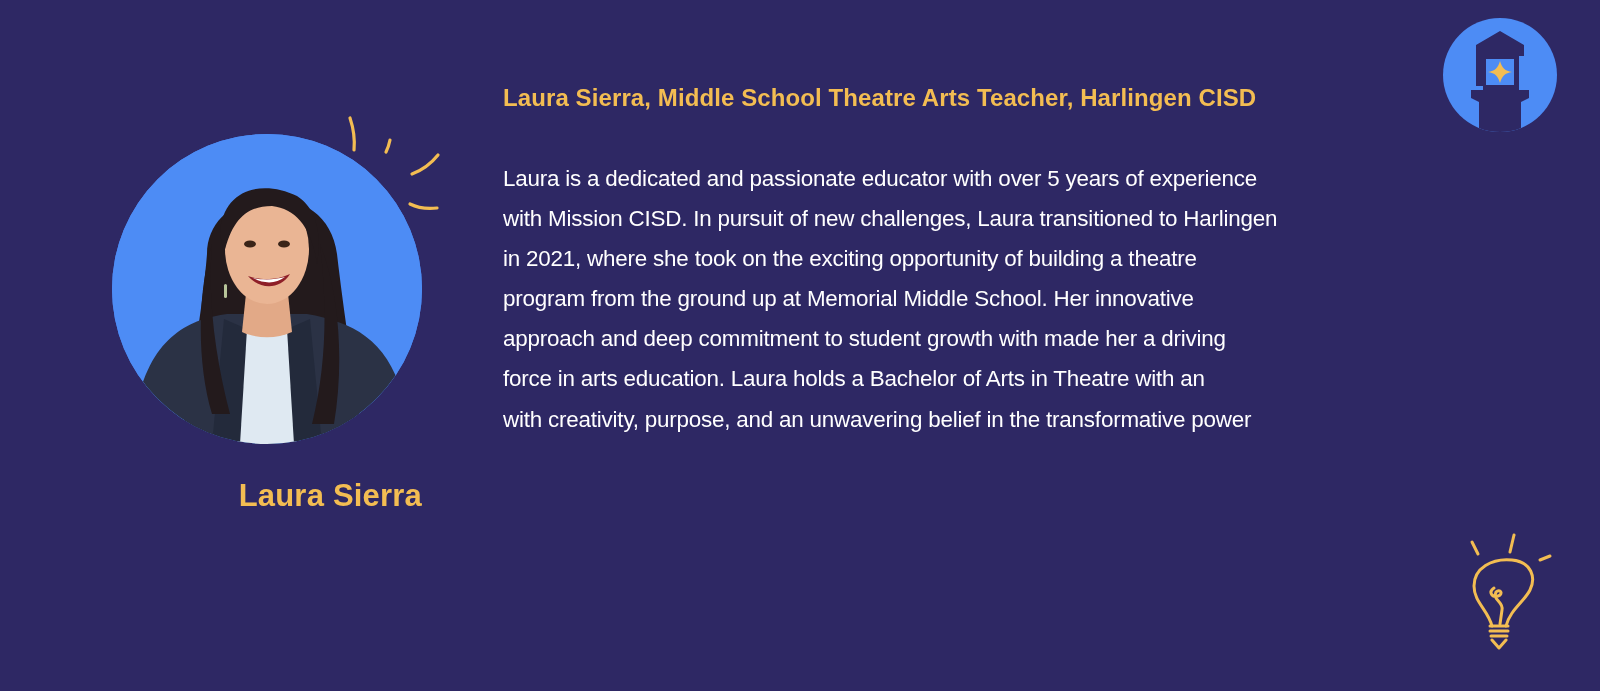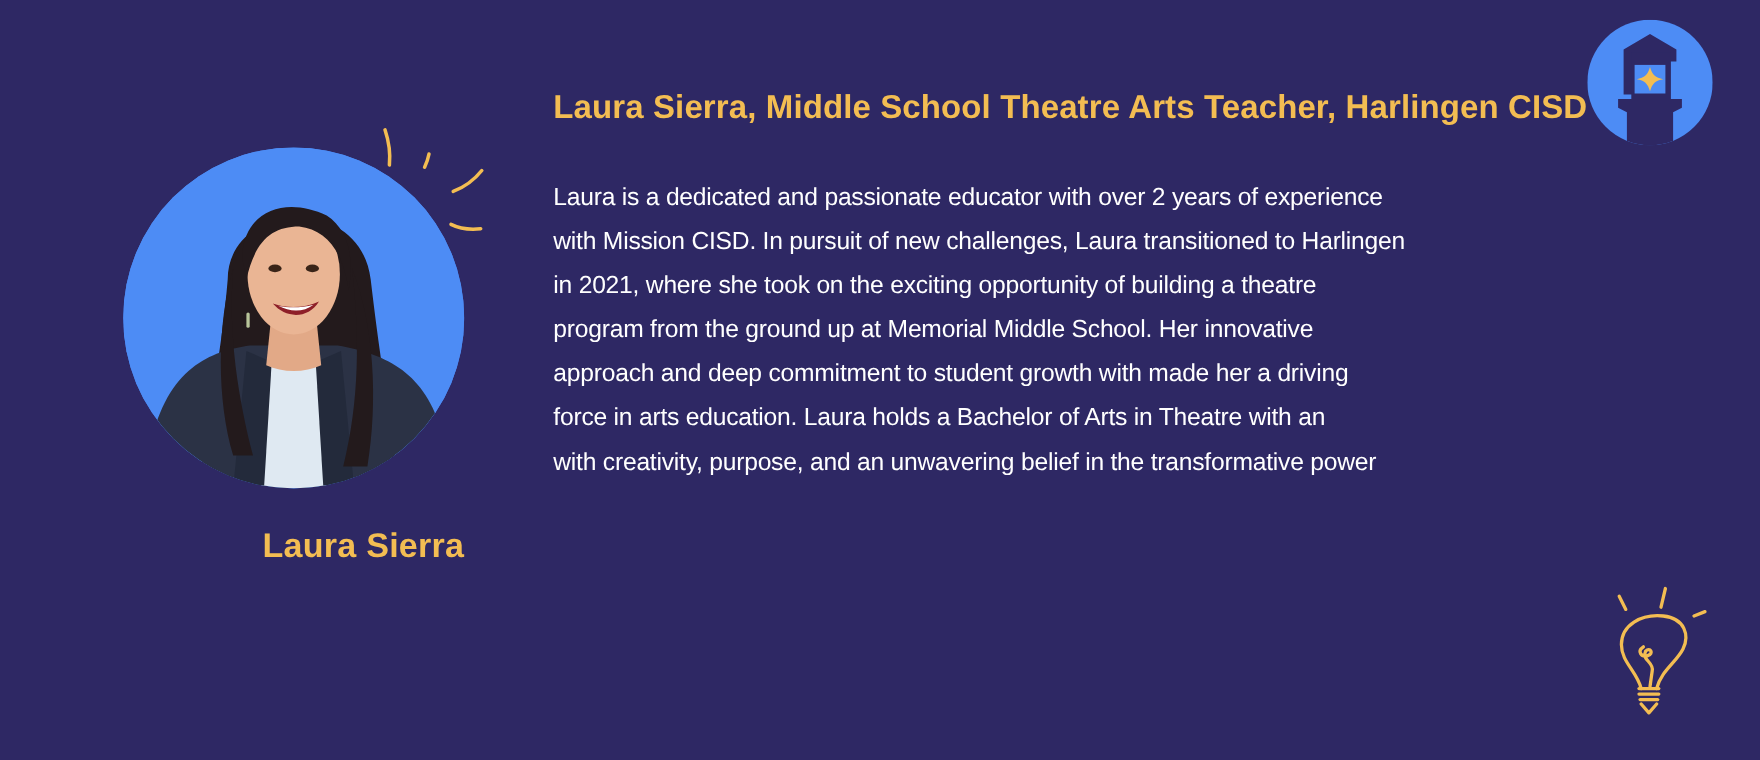--- a/index.html
+++ b/index.html
@@ -45,21 +45,21 @@
   }
   .content {
     position: absolute;
     left: 503px;
     top: 80px;
     width: 960px;
   }
   .headline {
     color: #f3bd52;
     font-weight: 700;
-    font-size: 30px;
+    font-size: 24px;
     letter-spacing: 0.1px;
     margin: 0;
     height: 36px;
     line-height: 36px;
   }
   .bio {
     margin-top: 43px;
     color: #ffffff;
     font-size: 22.4px;
     line-height: 40.1px;
@@ -122,21 +122,21 @@
     <path d="M98 45 C 90 55, 80 61, 72 64"></path>
     <path d="M70 94 C 78 98, 88 99, 97 98"></path>
   </g>
 </svg>
 
 <div class="profile-name">Laura Sierra</div>
 
 <div class="content">
   <h1 class="headline">Laura Sierra, Middle School Theatre Arts Teacher, Harlingen CISD</h1>
   <p class="bio">
-    <span class="bio-line">Laura is a dedicated and passionate educator with over 2 years of experience</span>
+    <span class="bio-line">Laura is a dedicated and passionate educator with over 5 years of experience</span>
     <span class="bio-line">with Mission CISD. In pursuit of new challenges, Laura transitioned to Harlingen</span>
     <span class="bio-line">in 2021, where she took on the exciting opportunity of building a theatre</span>
     <span class="bio-line">program from the ground up at Memorial Middle School. Her innovative</span>
     <span class="bio-line">approach and deep commitment to student growth with made her a driving</span>
     <span class="bio-line">force in arts education. Laura holds a Bachelor of Arts in Theatre with an</span>
     <span class="bio-line">with creativity, purpose, and an unwavering belief in the transformative power</span>
   </p>
 </div>
 
 <svg class="logo" viewBox="0 0 114 114">

